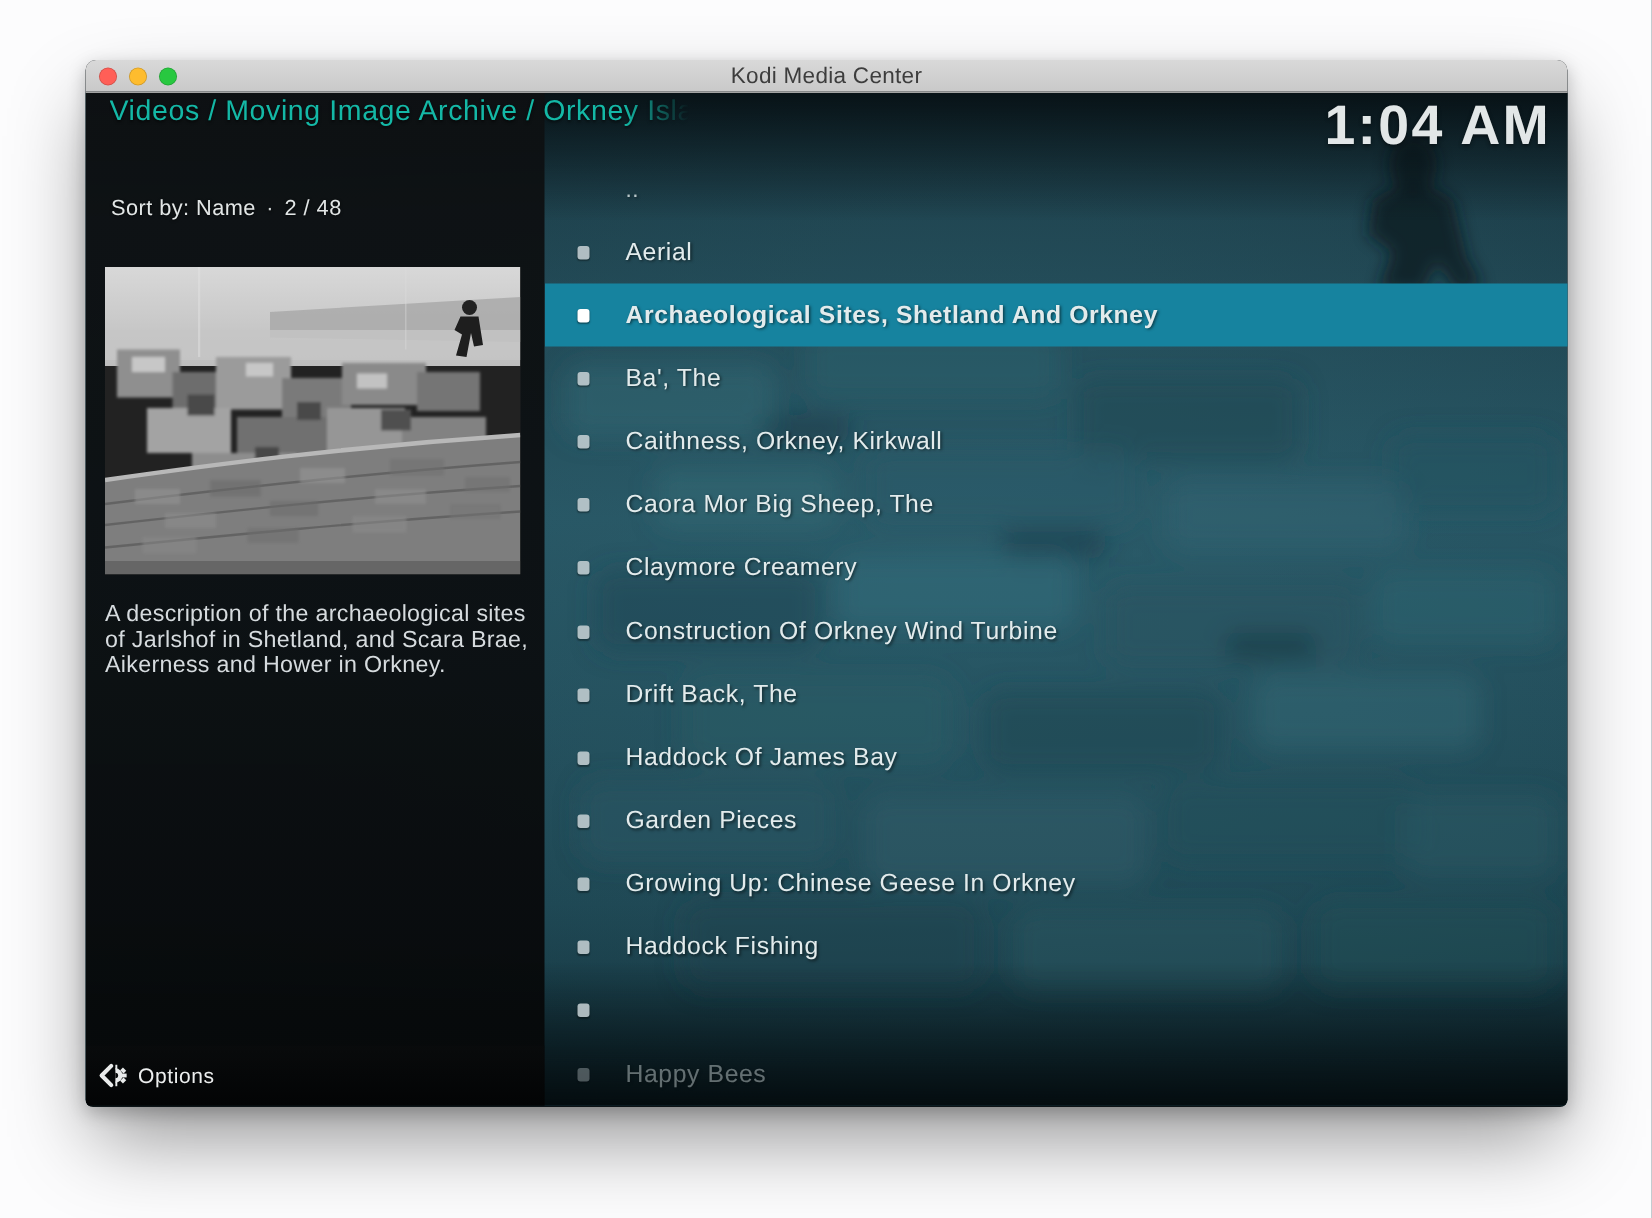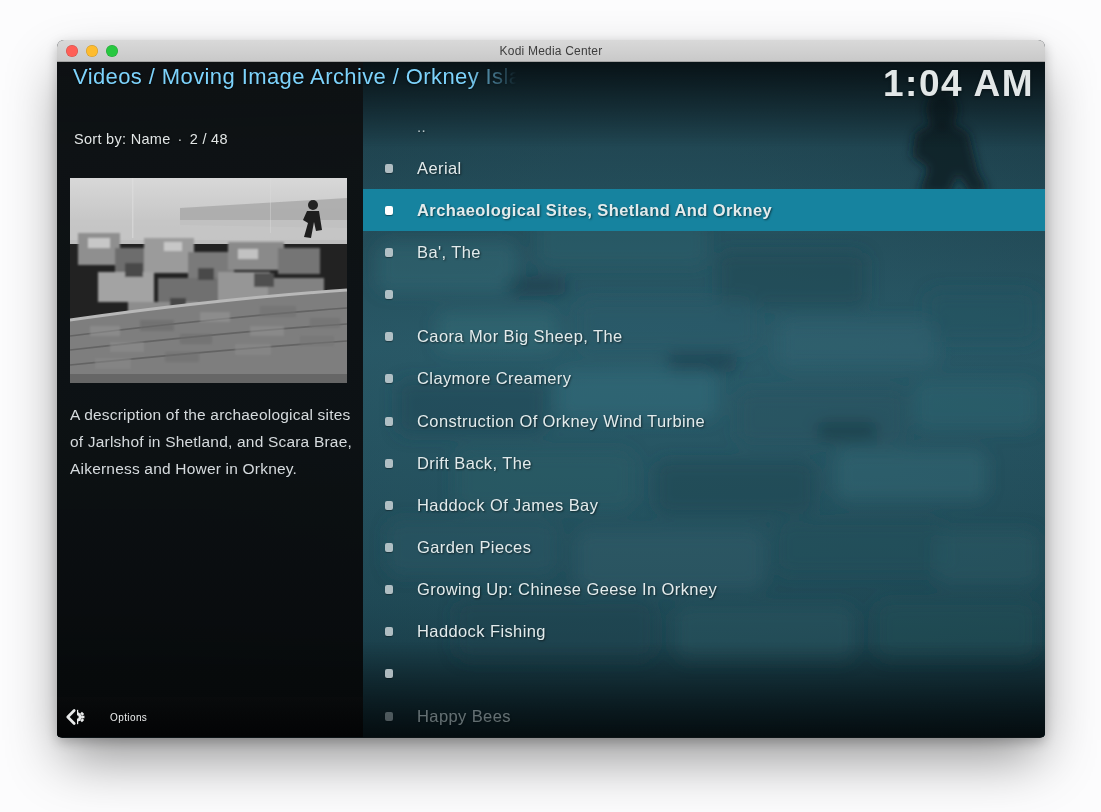--- a/index.html
+++ b/index.html
@@ -15,35 +15,35 @@
 
   
   .titlebar {
     position:relative; height:22px;
     background:linear-gradient(#d9d9d9,#c9c9c9);
     border-bottom:1px solid #a3a3a3;
     display:flex; align-items:center;
   }
   .traffic { position:absolute; left:9px; top:0; height:100%; display:flex; align-items:center; gap:8px; }
   .tl { width:12px; height:12px; border-radius:50%; box-shadow:inset 0 0 0 .5px rgba(0,0,0,.2); }
-  .win-title { width:100%; text-align:center; font-size:12px; color:#3d3d3d; letter-spacing:.2px; }
+  .win-title { width:100%; text-align:center; font-size:15px; color:#3d3d3d; letter-spacing:.2px; }
 
   
   .content { position:relative; width:988px; height:675px; background:#1b3e49; overflow:hidden; }
   .backdrop { position:absolute; inset:0; z-index:0; }
 
   .fade-top { position:absolute; left:0; right:0; top:0; height:85px; z-index:1;
     background:linear-gradient(180deg, rgba(4,10,13,.82), rgba(4,10,13,0)); pointer-events:none; }
   .fade-bottom { position:absolute; left:0; right:0; bottom:0; height:95px; z-index:1;
     background:linear-gradient(0deg, rgba(3,8,10,.88), rgba(3,8,10,0)); pointer-events:none; }
 
   
   .breadcrumb {
     position:absolute; z-index:3; left:16px; top:2px; max-width:505px;
-    font-size:22px; color:#7dd3fc; letter-spacing:.4px; white-space:nowrap; overflow:hidden;
+    font-size:19px; color:#14b8a6; letter-spacing:.4px; white-space:nowrap; overflow:hidden;
     -webkit-mask-image:linear-gradient(90deg,#000 88%,transparent 99%);
     mask-image:linear-gradient(90deg,#000 88%,transparent 99%);
     text-shadow:0 1px 2px rgba(0,0,0,.6);
   }
   .sortline {
     position:absolute; z-index:3; left:17px; top:29px; font-size:14.5px; color:#e2e6e6;
     letter-spacing:.3px; text-shadow:0 1px 2px rgba(0,0,0,.6);margin-top:40px;
   }
   .sortline .dot { margin:0 7px; color:#cfd4d4; }
   .clock {
@@ -56,29 +56,29 @@
     position:absolute; z-index:2; left:0; top:0; bottom:0; width:306px;
     background:linear-gradient(180deg, rgba(14,17,19,.96) 0%, rgba(12,15,17,.96) 55%, rgba(6,8,9,.97) 100%);
   }
   .thumb {
     position:absolute; left:13px; top:116px; width:277px; height:205px;
     background:#222; overflow:hidden;
   }
   .thumb svg { display:block; width:100%; height:100%; }
   .description {
     position:absolute; left:13px; top:339px; width:288px;
-    font-size:15.5px; line-height:27px; color:#d6dbde; letter-spacing:.2px;
+    font-size:15.5px; line-height:17px; color:#d6dbde; letter-spacing:.2px;
   }
   .options-bar {
     position:absolute; left:0; right:0; bottom:0; height:40px;
     background:linear-gradient(180deg, rgba(10,12,13,.6), rgba(2,3,4,.85));
     display:flex; align-items:center; cursor:pointer;
   }
   .options-bar .opt-icon { margin-left:8px; width:22px; height:22px; display:flex; align-items:center; }
-  .options-bar .opt-label { margin-left:23px; font-size:10px; color:#eceeee; letter-spacing:.4px; }
+  .options-bar .opt-label { margin-left:5px; font-size:14px; color:#eceeee; letter-spacing:.4px; }
 
   
   .list { position:absolute; z-index:3; left:306px; right:0; top:43px; }
   .row {
     display:flex; align-items:center; height:42.15px; padding-left:22px; cursor:pointer;
   }
   .row.selected { background:var(--highlight,#16839f);font-weight:bold; }
   .row .bullet {
     width:8px; height:9px; border-radius:2px; background:#c9d3d6; opacity:.85;
     flex:0 0 auto; box-shadow:0 1px 1px rgba(0,0,0,.4);
@@ -280,20 +280,21 @@
         <div class="row selected">
           <span class="bullet"></span>
           <span class="label">Archaeological Sites, Shetland And Orkney</span>
         </div>
         <div class="row">
           <span class="bullet"></span>
           <span class="label">Ba', The</span>
         </div>
         <div class="row">
           <span class="bullet"></span>
+          <span class="label">Caithness, Orkney, Kirkwall</span>
         </div>
         <div class="row">
           <span class="bullet"></span>
           <span class="label">Caora Mor Big Sheep, The</span>
         </div>
         <div class="row">
           <span class="bullet"></span>
           <span class="label">Claymore Creamery</span>
         </div>
         <div class="row">

